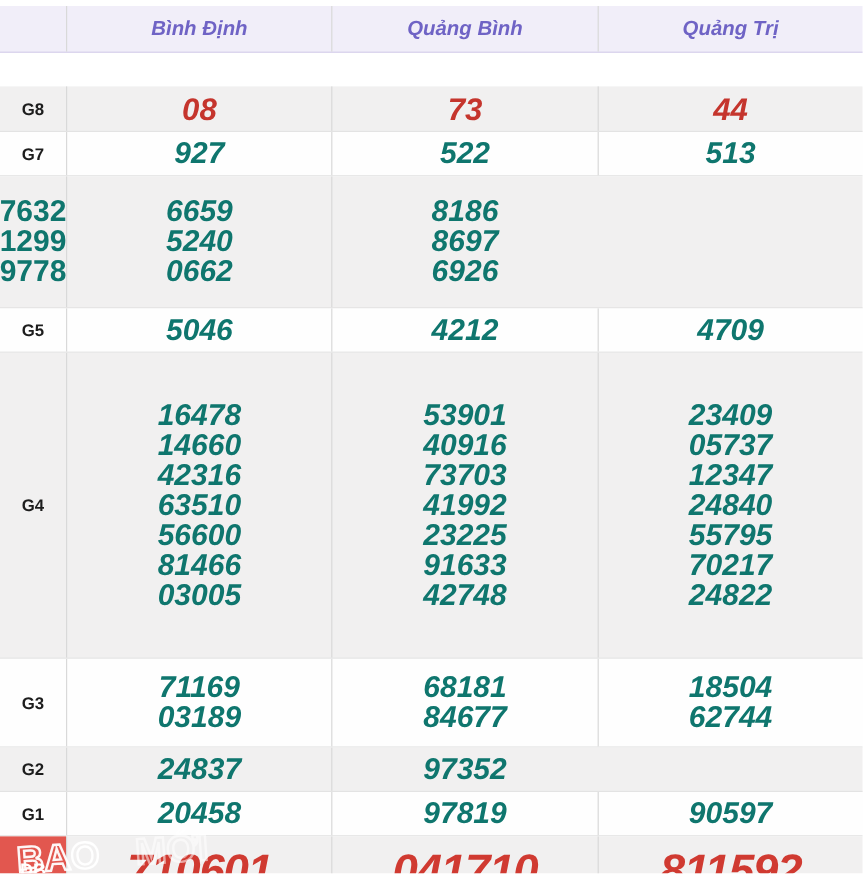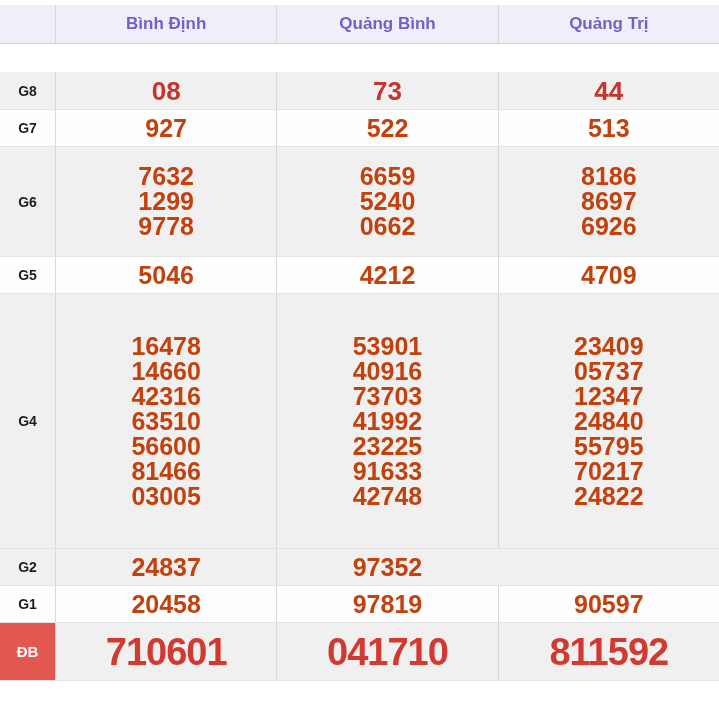--- a/index.html
+++ b/index.html
@@ -24,31 +24,31 @@
     border-bottom:1px solid #d6cfeb;
   }
   .row.shade{background:var(--row-alt-bg);}
   .row.plain{background:var(--row-bg);}
   .cell{
     display:flex;flex-direction:column;
     align-items:center;justify-content:center;
     box-sizing:border-box;
     overflow:hidden;
   }
-  .cell + .cell{border-left:1px solid var(--vborder);}
+  .cell + .cell{border-left:1px solid var(--vborder);font-style:italic;}
   .multi{justify-content:center;}
   .header-cell span{
     color:var(--header-text);
     font-size:17px;font-weight:bold;
   }
   .label-cell span{
     color:#1d1d1d;font-size:14px;font-weight:bold;
   }
   .num{
-    color:#c2410c;font-size:25px;font-weight:bold;
+    color:#0f766e;font-size:25px;font-weight:bold;
     line-height:1.0;letter-spacing:0px;
     white-space:nowrap;
   }
   .g8-row .num{color:var(--red);font-size:26px;}
   .special-row .num{color:var(--special-red);font-size:38px;letter-spacing:-1px;}
   .special-row .label-cell{
     background:var(--special-label-bg);
   }
   .special-row .label-cell span{color:#ffffff;font-size:15px;}
   .watermark{
@@ -108,23 +108,20 @@
           <span class="num">927</span>
         </div>
         <div class="cell value-cell">
           <span class="num">522</span>
         </div>
         <div class="cell value-cell">
           <span class="num">513</span>
         </div>
       </div>
       <div class="row shade" style="height: 110px;">
-        <div class="cell label-cell">
-          <span>G6</span>
-        </div>
         <div class="cell value-cell multi">
           <span class="num">7632</span>
           <span class="num">1299</span>
           <span class="num">9778</span>
         </div>
         <div class="cell value-cell multi">
           <span class="num">6659</span>
           <span class="num">5240</span>
           <span class="num">0662</span>
         </div>
@@ -171,20 +168,37 @@
           <span class="num">42748</span>
         </div>
         <div class="cell value-cell multi">
           <span class="num">23409</span>
           <span class="num">05737</span>
           <span class="num">12347</span>
           <span class="num">24840</span>
           <span class="num">55795</span>
           <span class="num">70217</span>
           <span class="num">24822</span>
+        </div>
+      </div>
+      <div class="row plain" style="height: 74px;">
+        <div class="cell label-cell">
+          <span>G3</span>
+        </div>
+        <div class="cell value-cell multi">
+          <span class="num">71169</span>
+          <span class="num">03189</span>
+        </div>
+        <div class="cell value-cell multi">
+          <span class="num">68181</span>
+          <span class="num">84677</span>
+        </div>
+        <div class="cell value-cell multi">
+          <span class="num">18504</span>
+          <span class="num">62744</span>
         </div>
       </div>
       <div class="row shade" style="height: 37px;">
         <div class="cell label-cell">
           <span>G2</span>
         </div>
         <div class="cell value-cell">
           <span class="num">24837</span>
         </div>
         <div class="cell value-cell">

